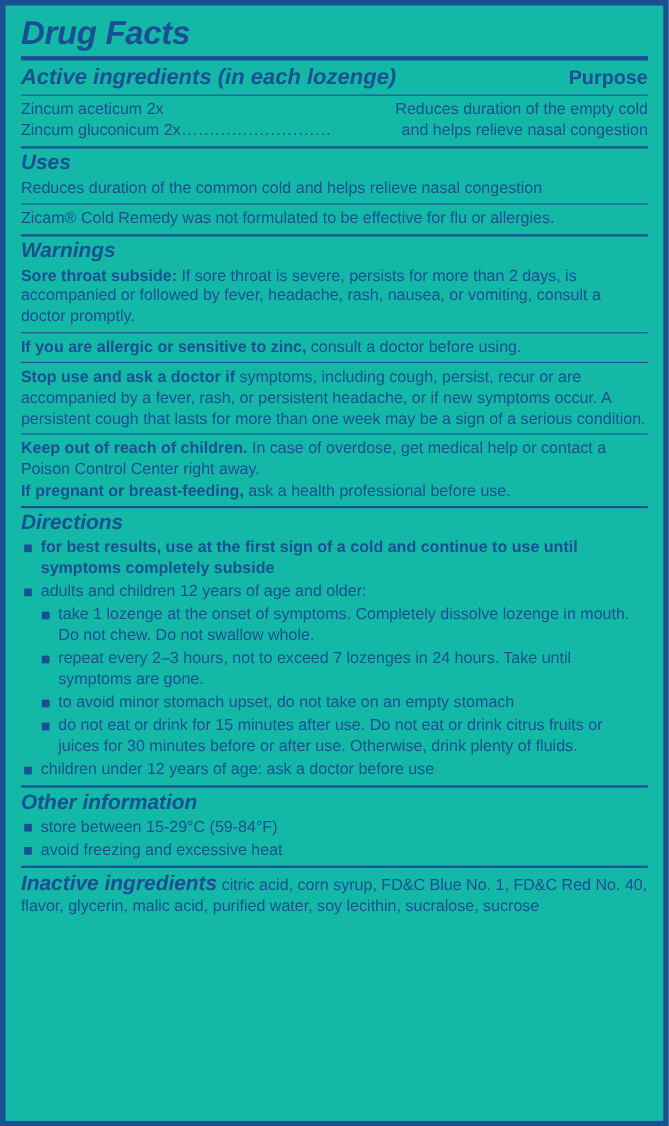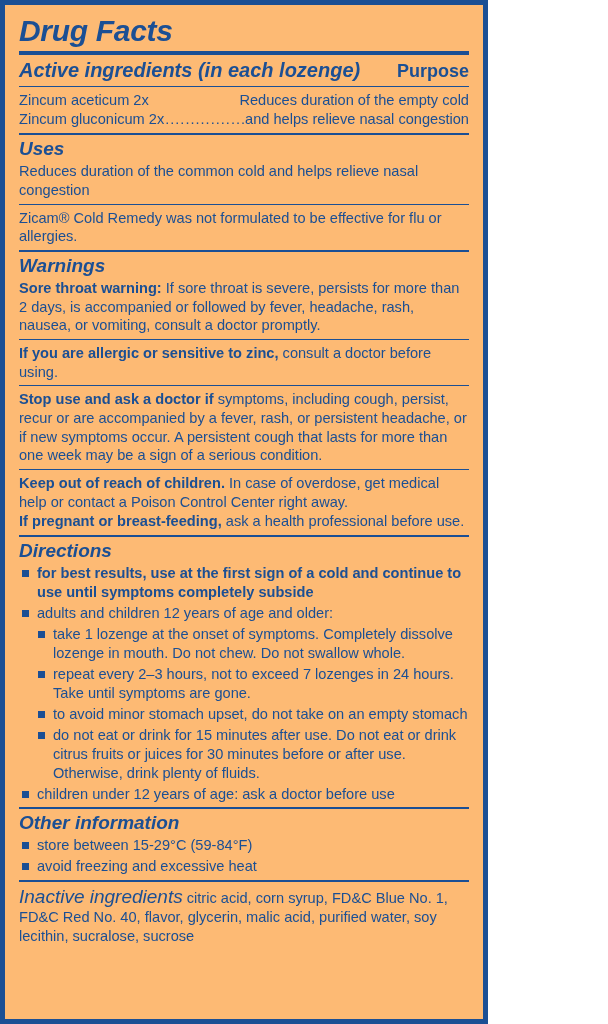--- a/index.html
+++ b/index.html
@@ -7,24 +7,24 @@
     padding: 0;
     background: #ffffff;
   }
   body {
     font-family: "Liberation Sans", sans-serif;
     color: #1b4f94;
     -webkit-font-smoothing: antialiased;
   }
   #page {
     position: relative;
-    width: 488px;
+    width: 608px;
     height: 1024px;
     box-sizing: border-box;
-    background: #fdba74;
+    background: #14b8a6;
     border: 5px solid #1b4f94;
     padding: 0;
     overflow: hidden;
   }
   .inner {
     padding: 8px 14px 6px 14px;
     box-sizing: border-box;
   }
   .title {
     font-size: 30px;
@@ -135,21 +135,21 @@
     left: 1px;
     top: 6px;
     width: 7px;
     height: 7px;
     background: #1b4f94;
   }
   .li-bold { font-weight: bold; }
   .tight { margin-top: 1px; margin-bottom: 1px; }
   .inactive-head {
     font-size: 19px;
-    font-weight: normal;
+    font-weight: bold;
     font-style: italic;
   }
   .inactive-body {
     font-size: 14.6px;
     font-weight: normal;
     font-style: normal;
     line-height: 1.3;
   }
 </style>
 </head>
@@ -188,21 +188,21 @@
       <div class="rule-thin"></div>
       <div class="body-text">Zicam® Cold Remedy was not formulated to be effective for flu or allergies.</div>
     </div>
 
     <div class="rule-med"></div>
 
     <div>
       <div class="sec-head">Warnings</div>
 
       <div class="body-text">
-        <span class="bold">Sore throat warning:</span><span> If sore throat is severe, persists for more than 2 days, is accompanied or followed by fever, headache, rash, nausea, or vomiting, consult a doctor promptly.</span>
+        <span class="bold">Sore throat subside:</span><span> If sore throat is severe, persists for more than 2 days, is accompanied or followed by fever, headache, rash, nausea, or vomiting, consult a doctor promptly.</span>
       </div>
       <div class="rule-thin"></div>
 
       <div class="body-text">
         <span class="bold">If you are allergic or sensitive to zinc,</span><span> consult a doctor before using.</span>
       </div>
       <div class="rule-thin"></div>
 
       <div class="body-text">
         <span class="bold">Stop use and ask a doctor if</span><span> symptoms, including cough, persist, recur or are accompanied by a fever, rash, or persistent headache, or if new symptoms occur. A persistent cough that lasts for more than one week may be a sign of a serious condition.</span>

